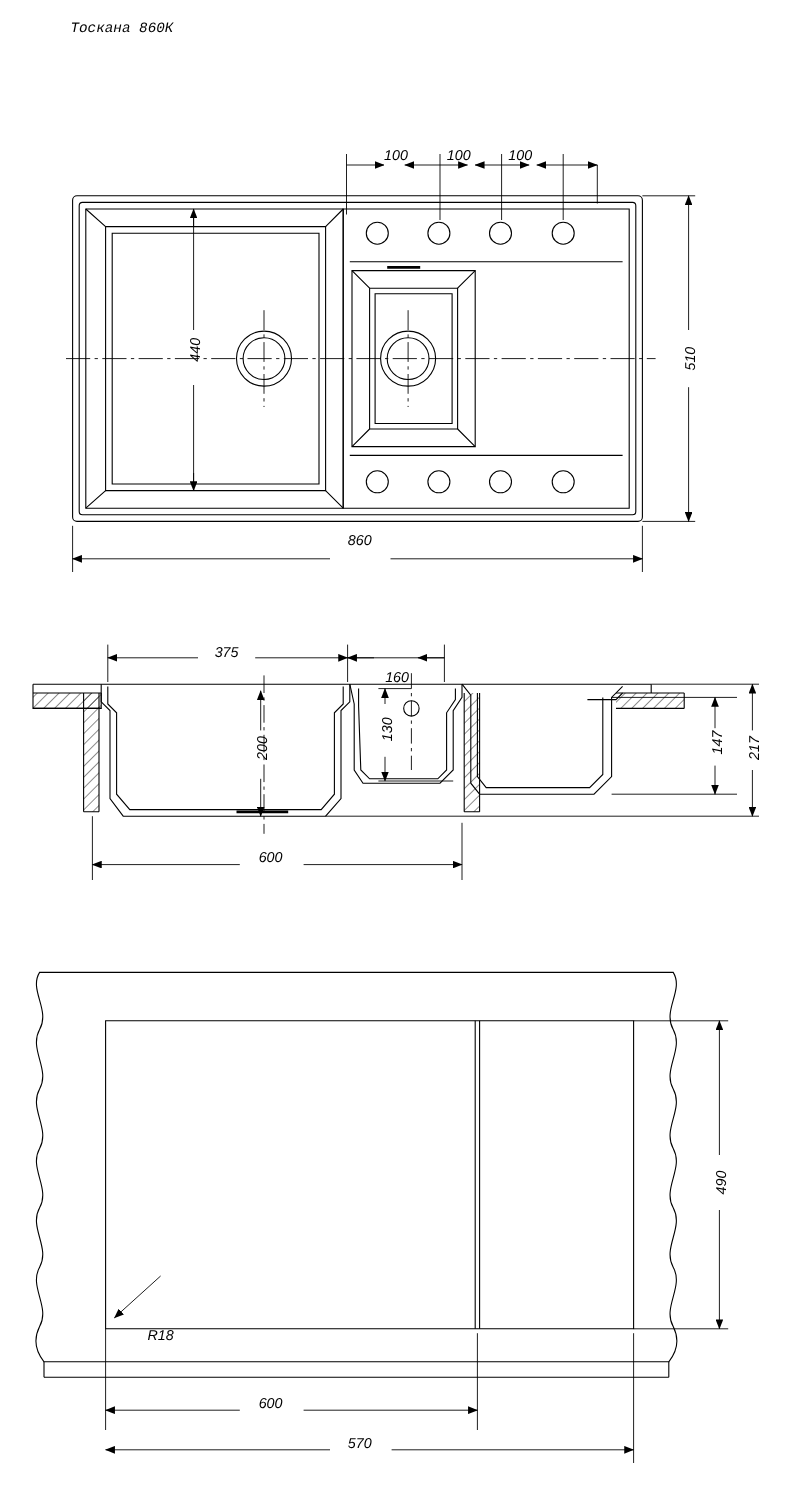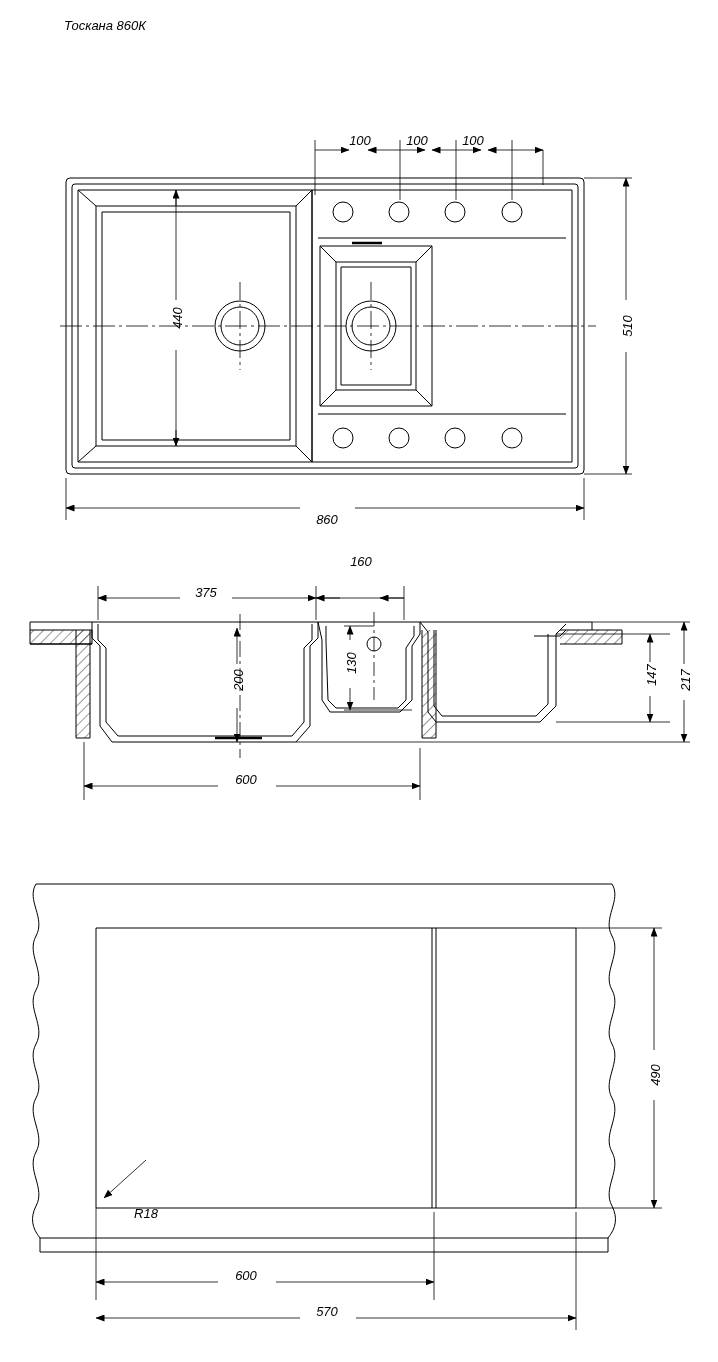--- a/index.html
+++ b/index.html
@@ -21,21 +21,21 @@
     top: 0;
     width: 718px;
     height: 1362px;
   }
   .title {
     position: absolute;
     left: 64px;
     top: 18px;
     font-size: 13px;
     font-style: italic;
-    font-family: Liberation Sans, sans-serif;
+    font-family: Liberation Mono, monospace;
     white-space: nowrap;
   }
   .dimlabel {
     position: absolute;
     font-size: 13px;
     font-style: italic;
     font-family: "Liberation Sans", sans-serif;
     white-space: nowrap;
     text-align: center;
   }
@@ -240,24 +240,24 @@
 
   </g>
 </svg>
 
 <div class="dimlabel" style="left:349px; top:133px; width:22px;">100</div>
 <div class="dimlabel" style="left:406px; top:133px; width:22px;">100</div>
 <div class="dimlabel" style="left:462px; top:133px; width:22px;">100</div>
 
 <div class="dimlabel vert" style="left:170px; top:340px; width:44px;">440</div>
 <div class="dimlabel vert" style="left:620px; top:348px; width:44px;">510</div>
-<div class="dimlabel" style="left:303px; top:512px; width:48px;">860</div>
+<div class="dimlabel" style="left:303px; top:483px; width:48px;">860</div>
 
 <div class="dimlabel" style="left:183px; top:585px; width:46px;">375</div>
-<div class="dimlabel" style="left:342px; top:554px; width:38px;">160</div>
+<div class="dimlabel" style="left:342px; top:608px; width:38px;">160</div>
 <div class="dimlabel vert" style="left:231px; top:702px; width:44px;">200</div>
 <div class="dimlabel vert" style="left:344px; top:686px; width:46px;">130</div>
 <div class="dimlabel vert" style="left:644px; top:694px; width:38px;">147</div>
 <div class="dimlabel vert" style="left:678px; top:700px; width:40px;">217</div>
 <div class="dimlabel" style="left:222px; top:772px; width:48px;">600</div>
 
 <div class="dimlabel vert" style="left:648px; top:1098px; width:46px;">490</div>
 <div class="dimlabel" style="left:126px; top:1206px; width:40px;">R18</div>
 <div class="dimlabel" style="left:222px; top:1268px; width:48px;">600</div>
 <div class="dimlabel" style="left:302px; top:1304px; width:50px;">570</div>

